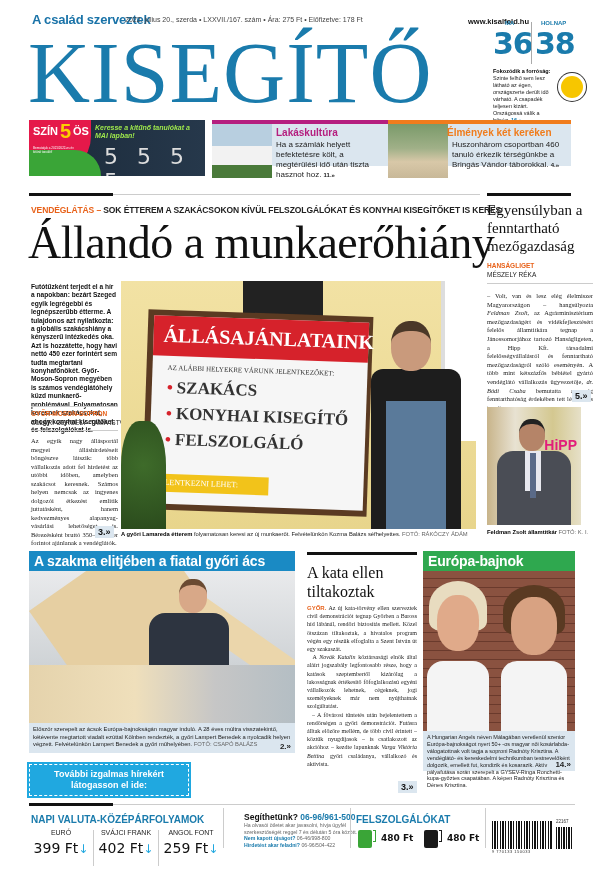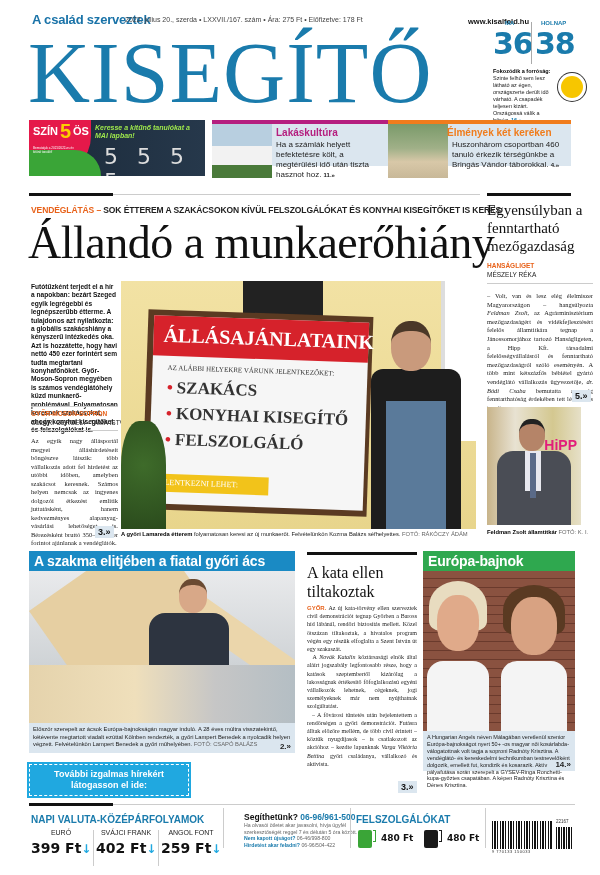--- a/index.html
+++ b/index.html
@@ -128,21 +128,21 @@
   .euro-photo .w2 .hair { position: absolute; left: 4px; top: 0; width: 62px; height: 50px; background: #5a3a22; border-radius: 50% 50% 20% 20%; }
   .euro-photo .w2 .face { position: absolute; left: 12px; top: 12px; width: 46px; height: 58px; background: #d8a282; border-radius: 45%; }
   .euro-photo .w2 .top { position: absolute; left: 2px; top: 76px; width: 66px; height: 80px; background: #f4f4f4; border-radius: 16px 16px 0 0; }
   .euro-caption { left: 423px; top: 731px; width: 152px; height: 40px; background: #dbe6ef; font-size: 5.5px; line-height: 6.9px; color: #222; padding: 3px 4px; }
   .euro-caption .ref { position: absolute; right: 4px; bottom: 2px; font-weight: bold; font-size: 8px; }
 
   
   .fx-title { left: 31px; top: 814px; font-size: 10px; font-weight: bold; color: #1a7bac; }
   .fx-col { top: 829px; width: 60px; text-align: center; }
   .fx-col .name { font-size: 7px; color: #222; }
-  .fx-col .val { margin-top: 4px; font-size: 14px; font-weight: bold; font-family: "DejaVu Sans", sans-serif; color: #111; white-space: nowrap; }
+  .fx-col .val { margin-top: 4px; font-size: 14px; font-weight: normal; font-family: "DejaVu Sans", sans-serif; color: #111; white-space: nowrap; }
   .fx-col .arrow { color: #20a8e0; font-size: 12px; }
   .vsep { width: 1px; background: #ccc; }
 
   .help { left: 228px; top: 812px; width: 120px; margin-left: 16px; }
   .help .h { font-size: 8.5px; font-weight: bold; color: #111; }
   .help .h .ph { color: #1a7bac; }
   .help .l { font-size: 5.2px; color: #666; line-height: 6.5px; }
   .help .l b { color: #1a7bac; }
 
   .fuel-title { left: 356px; top: 814px; font-size: 10px; font-weight: bold; color: #1a7bac; }

